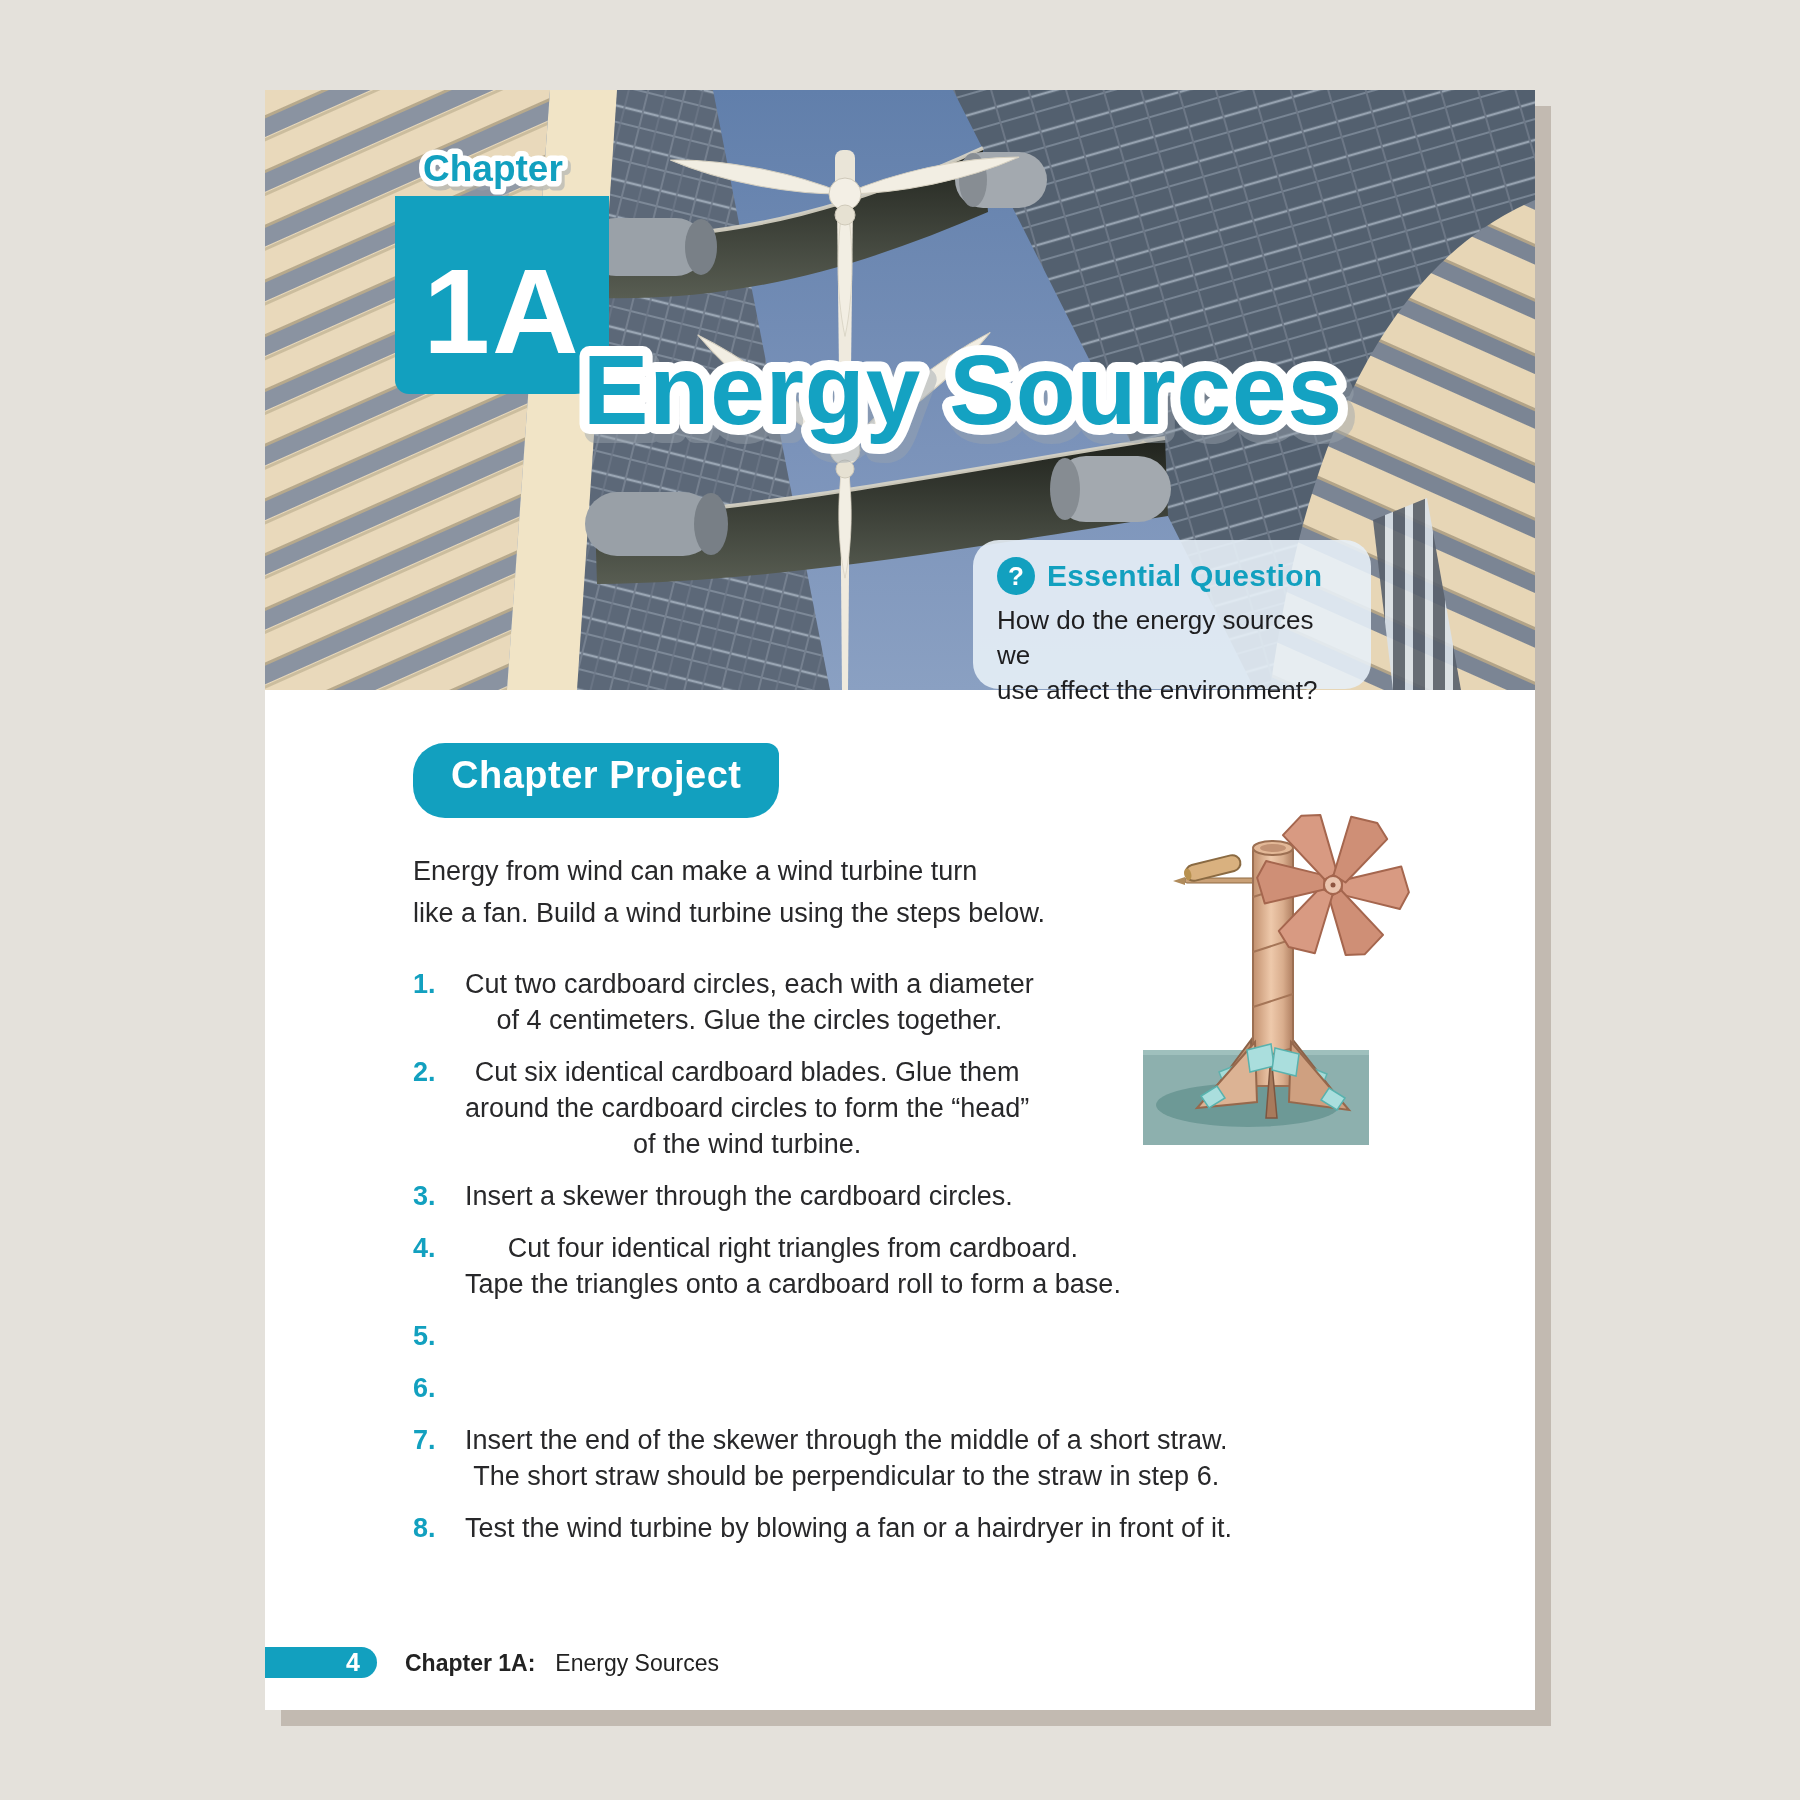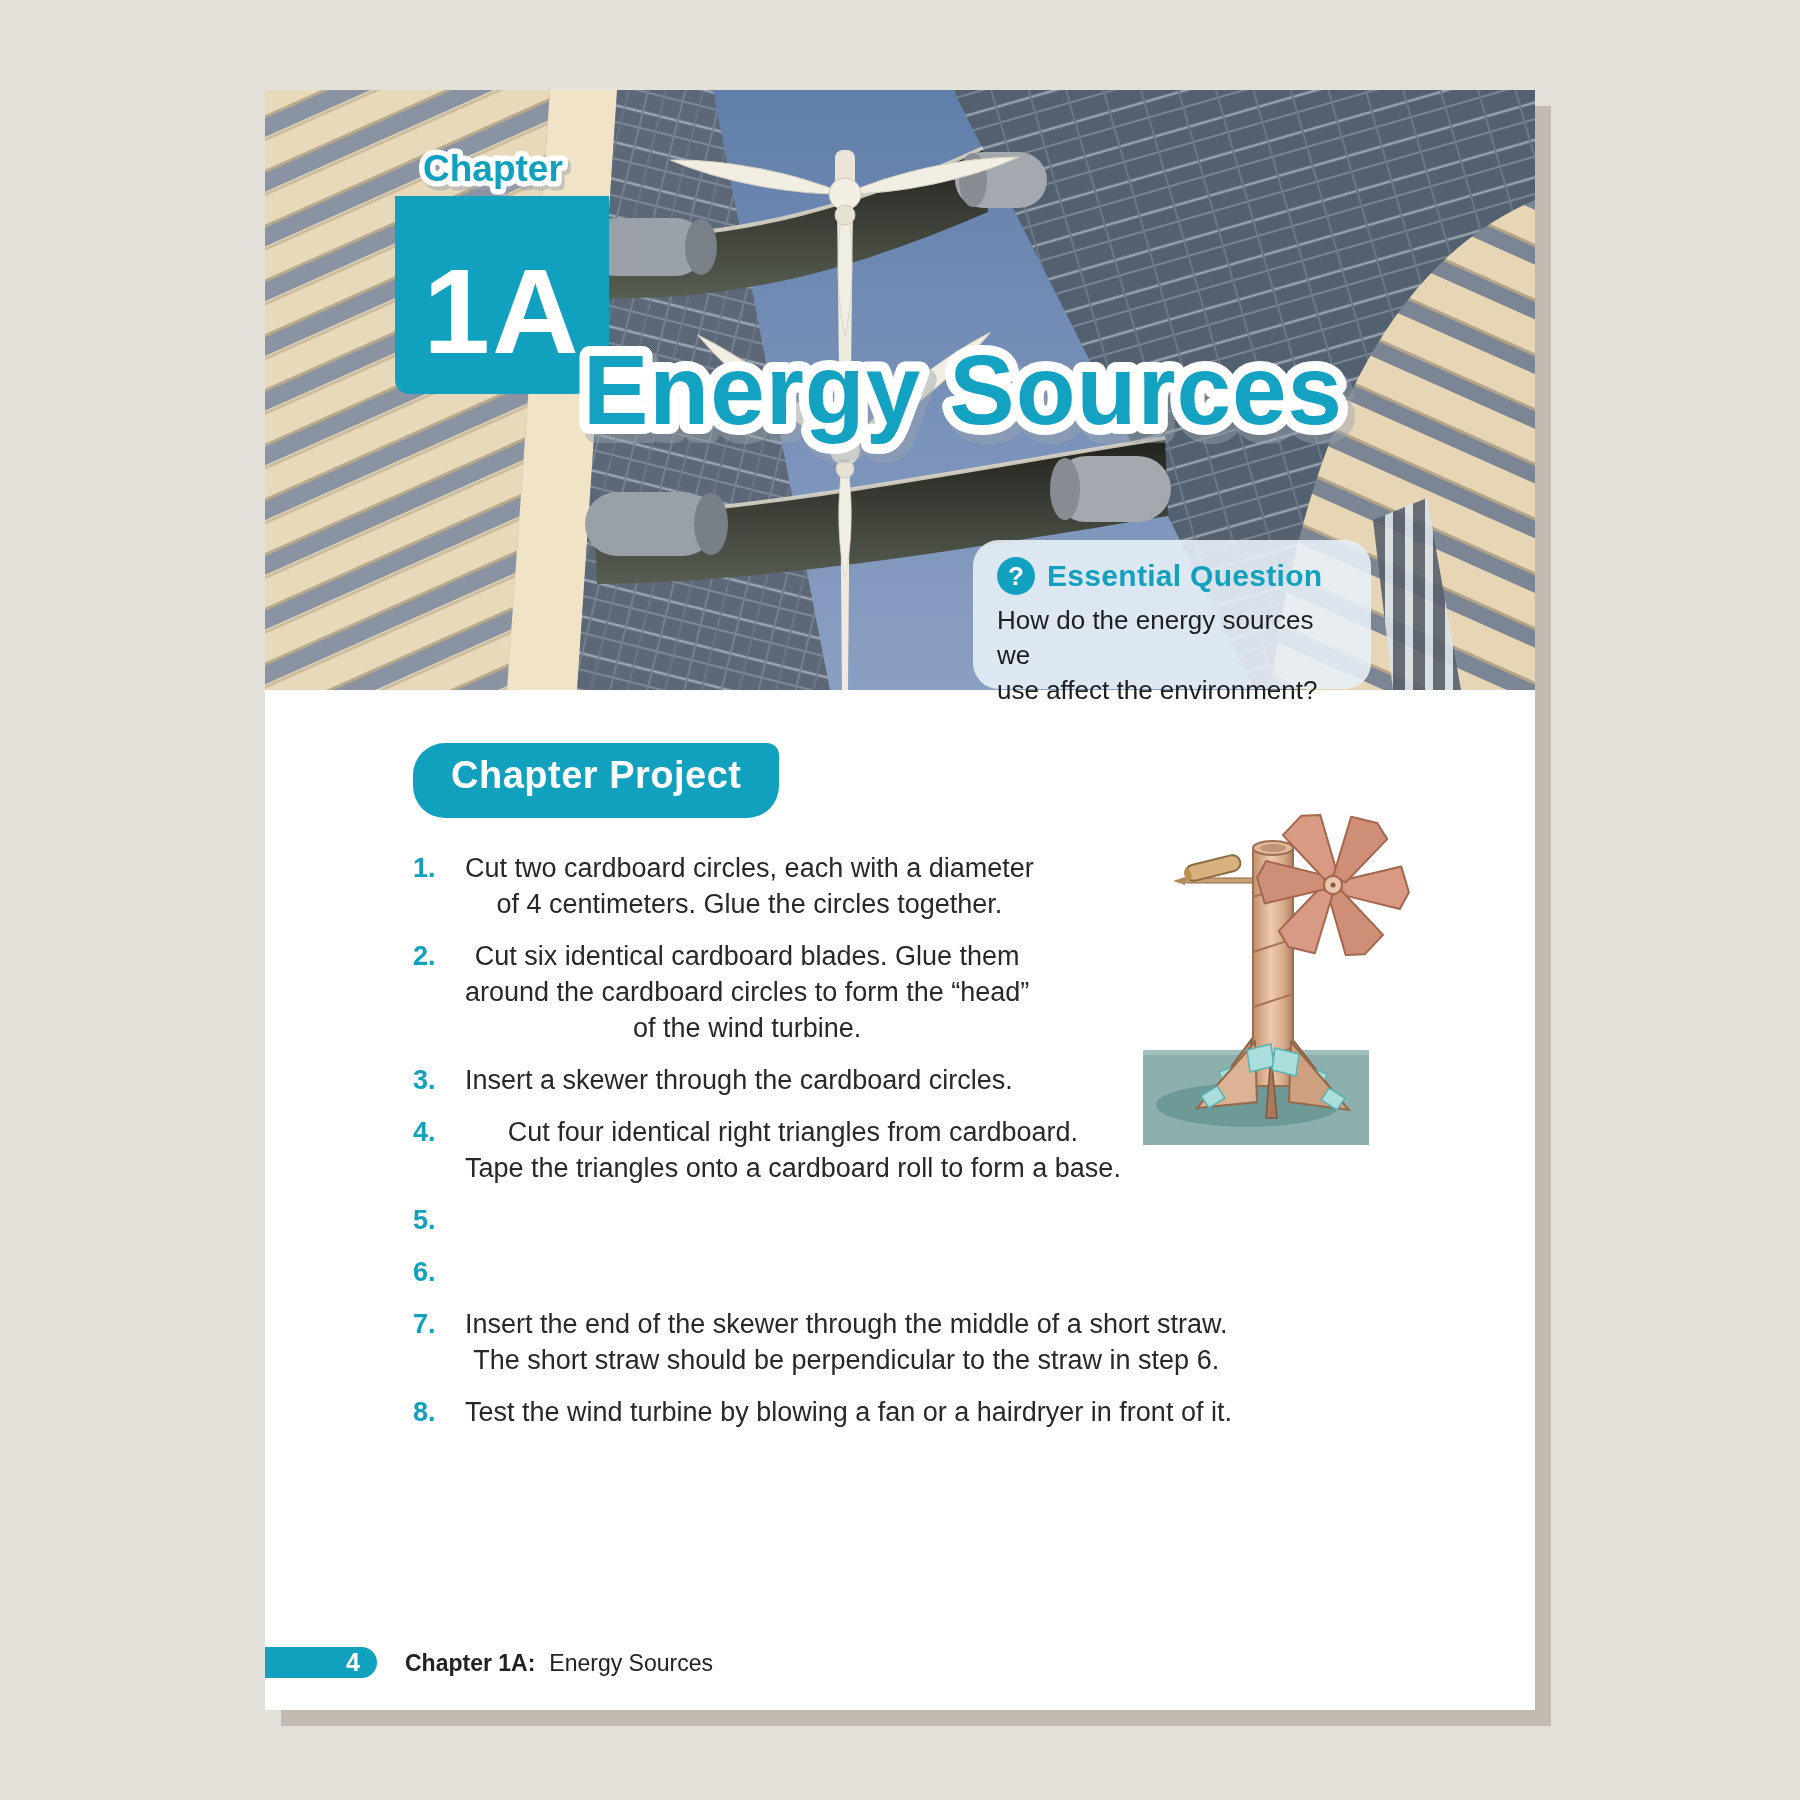--- a/index.html
+++ b/index.html
@@ -57,21 +57,21 @@
   .model-illustration{position:absolute;left:870px;top:712px;width:290px;height:345px;}
   
   .footer-pill{
     position:absolute;left:0;top:1557px;width:112px;height:31px;
     background:#12a0bf;border-radius:0 16px 16px 0;
     color:#fff;font-size:25px;font-weight:bold;line-height:31px;
     text-align:right;padding-right:17px;box-sizing:border-box;
   }
   .footer-ref{
     position:absolute;left:140px;top:1560px;font-size:23px;color:#222;
-    display:flex;gap:14px;align-items:center;
+    display:flex;gap:20px;align-items:center;
   }
   .footer-ref .bold{font-weight:bold;}
 </style>
 </head>
 <body>
 
 <div class="page-shadow"></div>
 
 <div class="page">
 
@@ -186,20 +186,22 @@
     <div class="eq-head">
       <div class="eq-icon">?</div>
       <div class="eq-title">Essential Question</div>
     </div>
     <div class="eq-body">How do the energy sources we
 use affect the environment?</div>
   </div>
 
   <div class="project">
     <div class="project-pill">Chapter Project</div>
+    <div class="intro">Energy from wind can make a wind turbine turn
+like a fan. Build a wind turbine using the steps below.</div>
     <div class="steps">
     <div class="step">
       <span class="step-num">1.</span>
       <span class="step-text">Cut two cardboard circles, each with a diameter
 of 4 centimeters. Glue the circles together.</span>
     </div>
 
     <div class="step">
       <span class="step-num">2.</span>
       <span class="step-text">Cut six identical cardboard blades. Glue them

